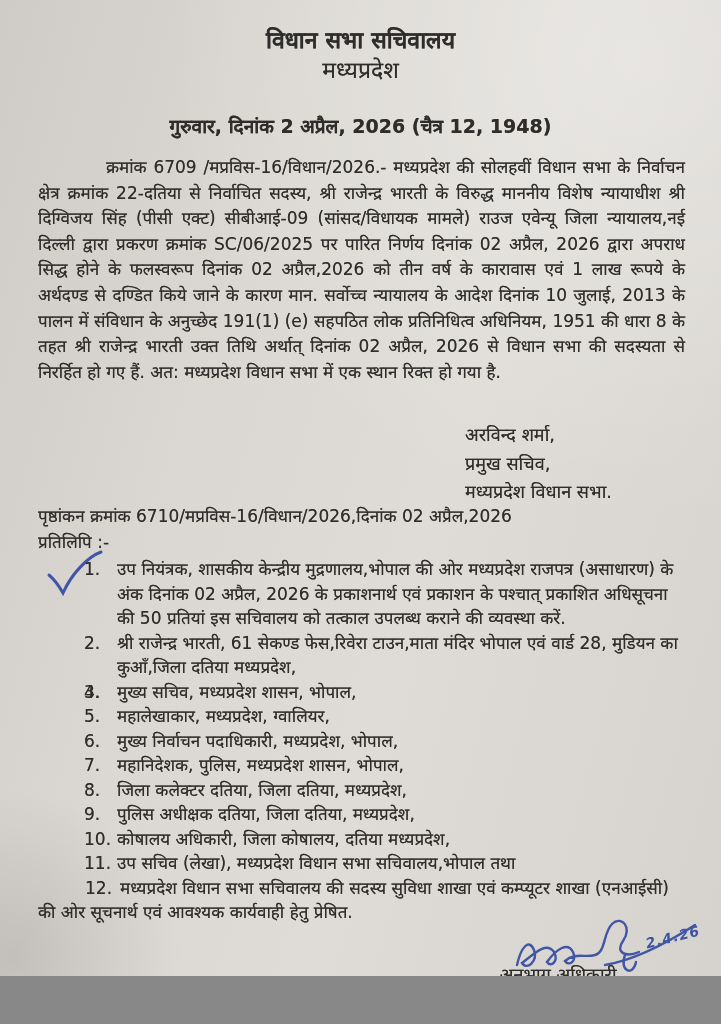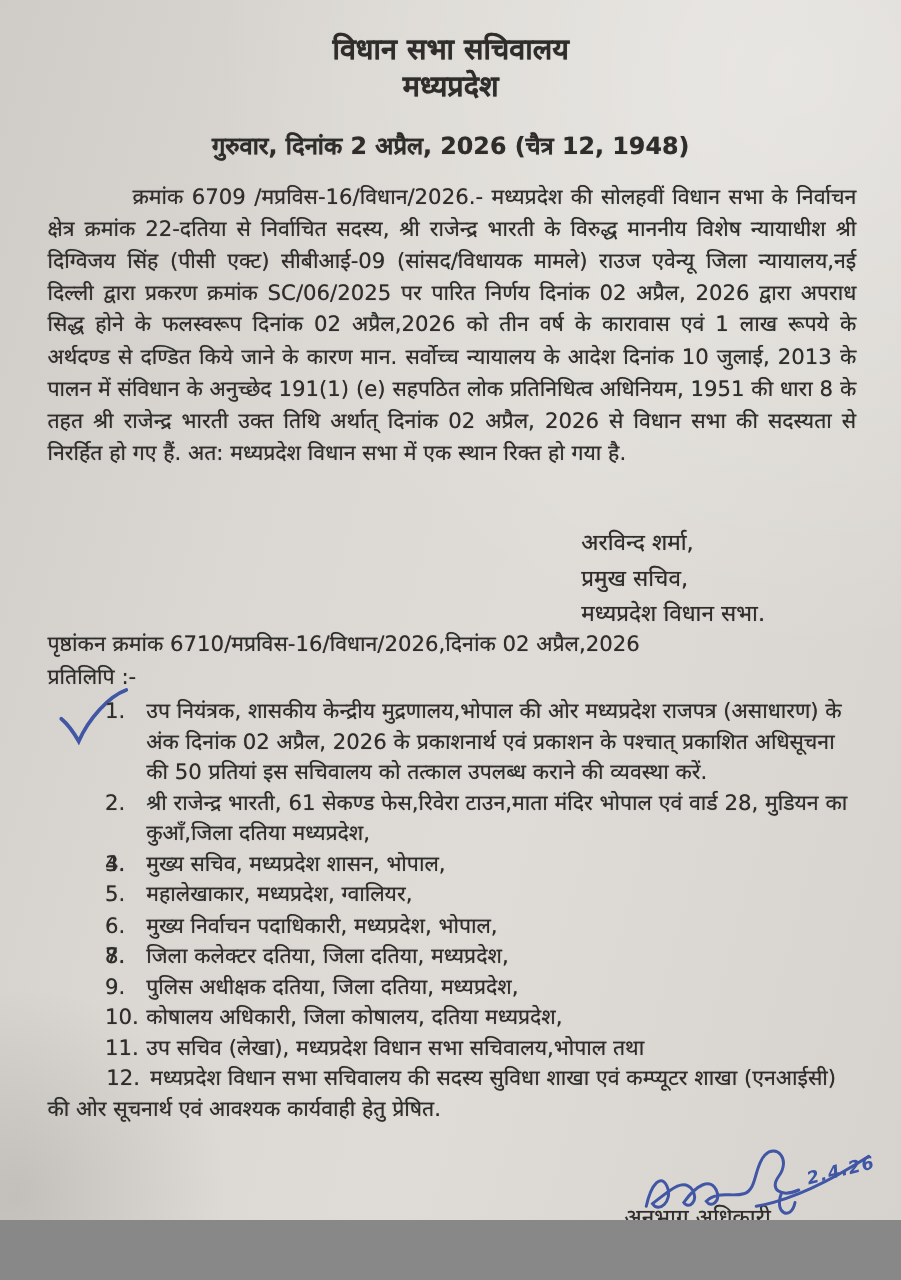--- a/index.html
+++ b/index.html
@@ -12,22 +12,22 @@
     color:#2e2d2b;
     background-color:#dad7d2;
     background-image:
       radial-gradient(circle at 88% 6%, rgba(255,255,255,0.30), rgba(255,255,255,0) 42%),
       radial-gradient(circle at 2% 98%, rgba(90,88,84,0.18), rgba(90,88,84,0) 14%),
       linear-gradient(105deg,#cfccc8 0%,#dbd8d3 32%,#dfdcd7 58%,#d6d3ce 100%);
     text-shadow:0 0 0.6px rgba(45,44,42,0.65);
   }
   .header{ text-align:center; padding-top:25px; }
   .title-1{ font-size:23px; font-weight:bold; line-height:30px; }
-  .title-2{ font-size:23px; font-weight:bold; line-height:30px; }
-  .date-line{ margin-top:19px; font-size:19px; font-weight:bold; line-height:26px; text-align:center; }
+  .title-2{ font-size:23px; font-weight:normal; line-height:30px; }
+  .date-line{ margin-top:28px; font-size:19px; font-weight:bold; line-height:26px; text-align:center; }
   .body-para{
     margin:16px 36px 0 38px;
     font-size:17px; line-height:25.6px;
     text-align:justify;
     text-indent:68px;
   }
   .sig-top{
     position:absolute; top:421px; right:36px; width:220px;
     font-size:18px; line-height:28.5px;
   }
@@ -101,20 +101,21 @@
       <div class="copy-item">
         <span class="copy-num">5.</span>
         <span>महालेखाकार, मध्यप्रदेश, ग्वालियर,</span>
       </div>
       <div class="copy-item">
         <span class="copy-num">6.</span>
         <span>मुख्य निर्वाचन पदाधिकारी, मध्यप्रदेश, भोपाल,</span>
       </div>
       <div class="copy-item">
         <span class="copy-num">7.</span>
+        <span>महानिदेशक, पुलिस, मध्यप्रदेश शासन, भोपाल,</span>
       </div>
       <div class="copy-item">
         <span class="copy-num">8.</span>
         <span>जिला कलेक्टर दतिया, जिला दतिया, मध्यप्रदेश,</span>
       </div>
       <div class="copy-item">
         <span class="copy-num">9.</span>
         <span>पुलिस अधीक्षक दतिया, जिला दतिया, मध्यप्रदेश,</span>
       </div>
       <div class="copy-item">

